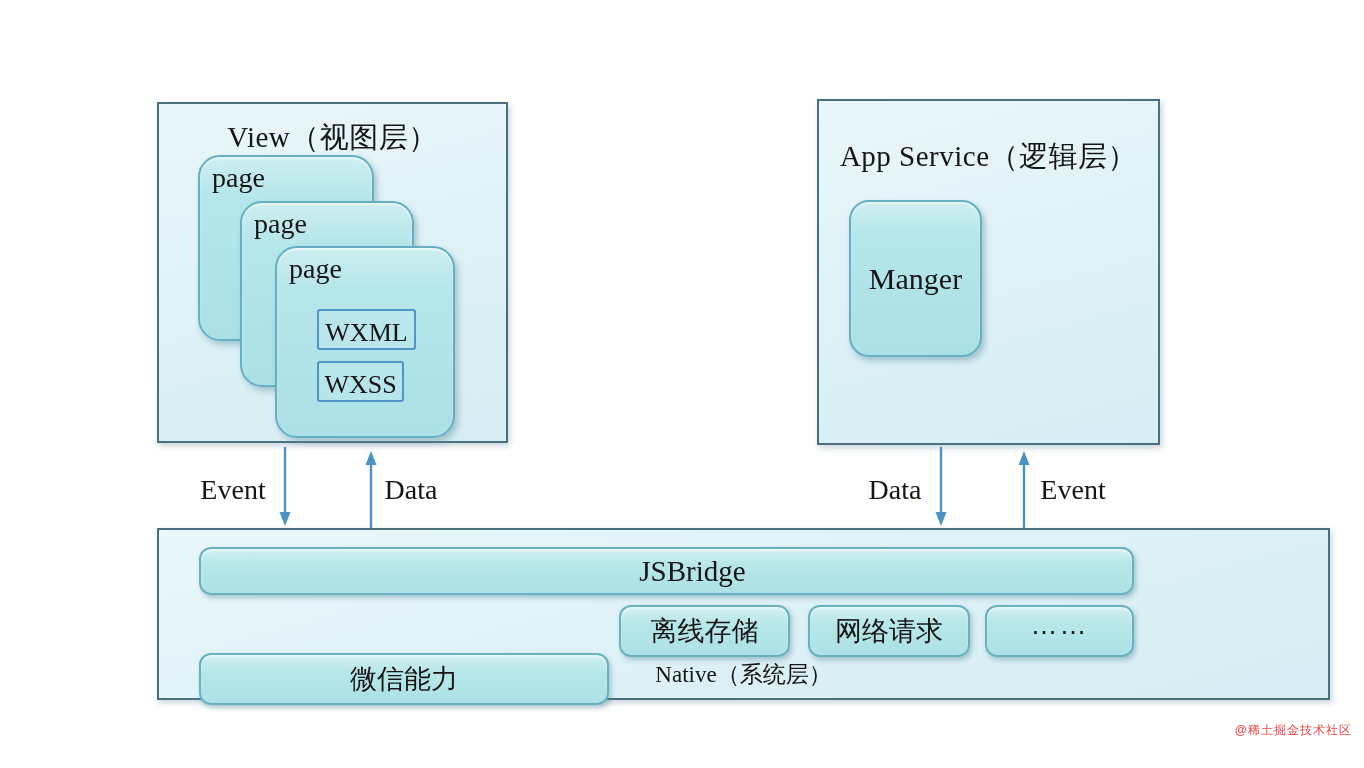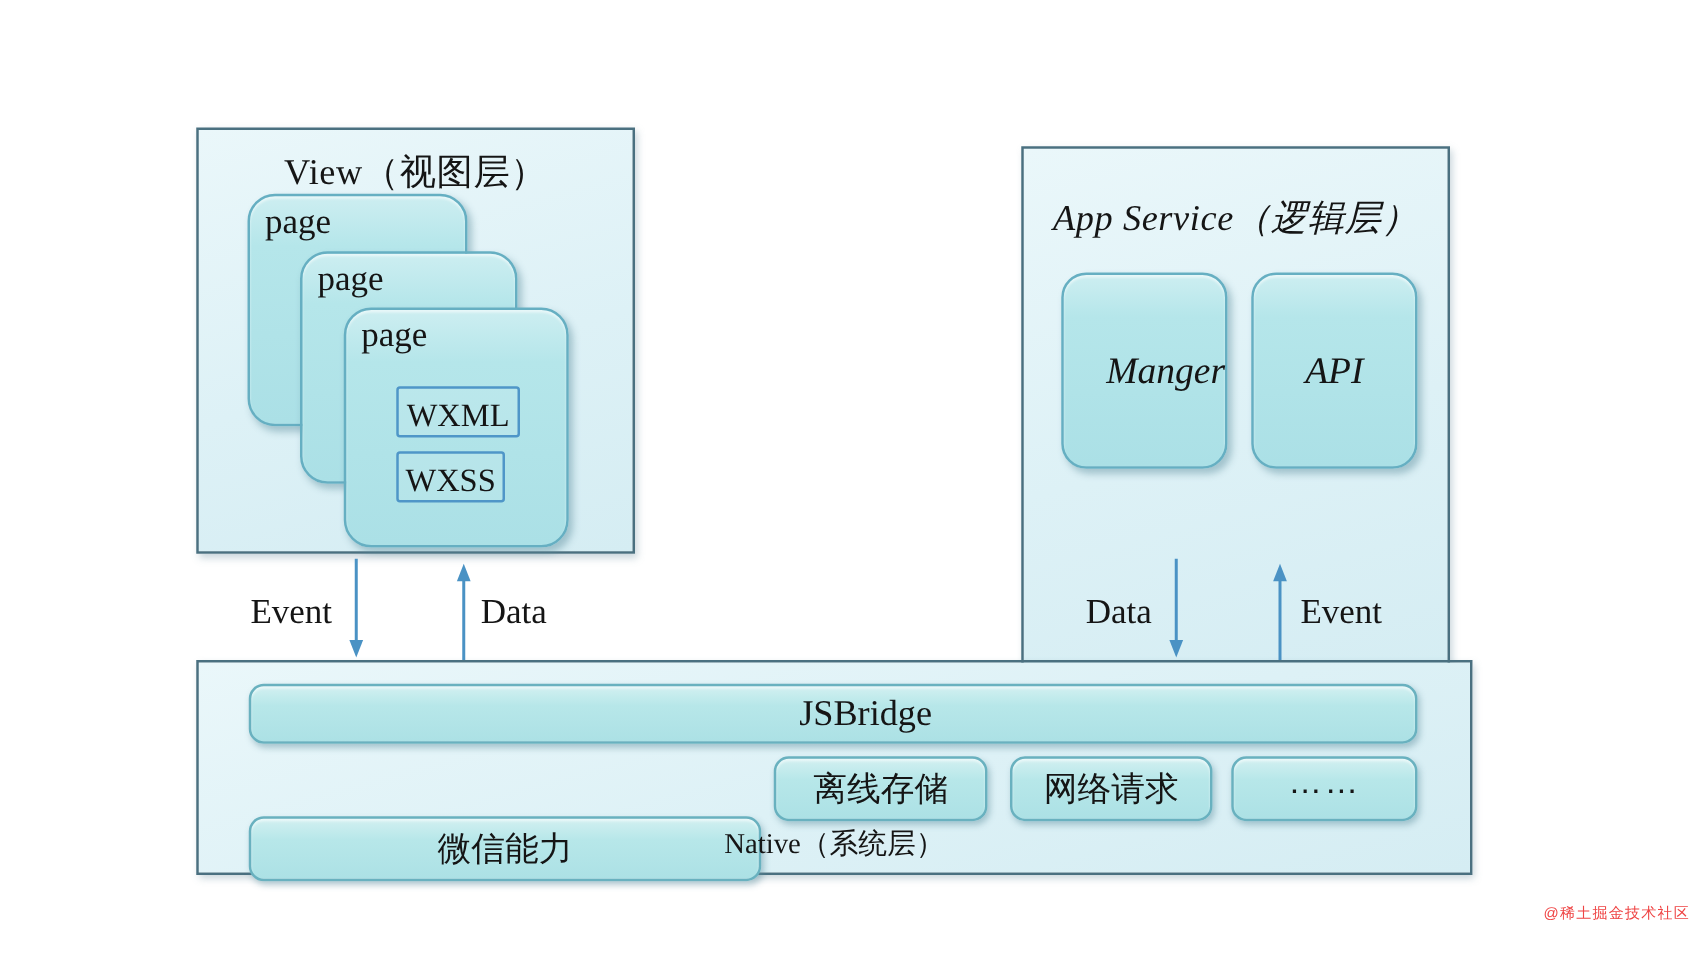--- a/index.html
+++ b/index.html
@@ -8,22 +8,22 @@
     font-family:"Liberation Serif","DejaVu Serif",serif;color:#151515;
   }
   
   .panel{
     position:absolute;box-sizing:border-box;
     border:2px solid #4a7080;
     background:linear-gradient(165deg,#eaf7fa 0%,#ddf1f6 55%,#d5edf3 100%);
     box-shadow:2px 3px 6px rgba(110,145,160,.38);
   }
   .view-panel{left:157px;top:102px;width:351px;height:341px;}
-  .app-panel{left:817px;top:117px;width:343px;height:422px;font-style:italic;}
-  .native-panel{left:157px;top:528px;width:1021px;height:172px;}
+  .app-panel{left:817px;top:99px;width:343px;height:346px;}
+  .native-panel{left:157px;top:528px;width:1173px;height:172px;}
   .panel-title{
     position:absolute;left:0;width:100%;text-align:center;
     font-size:29px;font-weight:normal;margin:0;letter-spacing:.5px;
   }
   .view-panel .panel-title{top:14px;}
   .app-panel .panel-title{top:36px;}
   
   .page-card{
     position:absolute;box-sizing:border-box;
     border:2px solid #66afc2;border-radius:22px;
@@ -47,21 +47,21 @@
   .wxss-box{left:40px;top:113px;width:87px;height:41px;}
   
   .module-card{
     position:absolute;box-sizing:border-box;
     border:2px solid #66afc2;border-radius:20px;
     background:linear-gradient(180deg,#cdeef1 0%,#b5e6ea 22%,#abe0e6 100%);
     box-shadow:3px 4px 6px rgba(90,140,155,.45), inset 0 2px 2px rgba(255,255,255,.55);
     display:flex;align-items:center;justify-content:center;
     font-size:30px;
   }
-  .manger-card{left:30px;top:99px;width:133px;height:157px;justify-content:flex-end;}
+  .manger-card{left:30px;top:99px;width:133px;height:157px;}
   .api-card{left:182px;top:99px;width:133px;height:157px;}
   
   .jsbridge-bar{
     position:absolute;left:40px;top:17px;width:935px;height:48px;box-sizing:border-box;
     border:2px solid #69b1bf;border-radius:12px;
     background:linear-gradient(180deg,#d2f0f1 0%,#b7e7e9 35%,#ace1e5 100%);
     box-shadow:2px 3px 5px rgba(90,140,155,.45), inset 0 2px 2px rgba(255,255,255,.55);
     display:flex;align-items:center;justify-content:center;
     font-size:29px;
   }
@@ -119,23 +119,20 @@
         <span>WXSS</span>
       </div>
     </div>
   </section>
 
   <section class="panel app-panel">
     <h2 class="panel-title">App Service（逻辑层）</h2>
     <div class="module-card manger-card">
       <span>Manger</span>
     </div>
-    <div class="module-card api-card">
-      <span>API</span>
-    </div>
   </section>
 
   <svg class="arrow-layer" viewBox="0 0 1364 768" xmlns="http://www.w3.org/2000/svg">
     <g stroke="#4a92c4" fill="#4a92c4">
       <line x1="285" y1="447" x2="285" y2="513" stroke-width="2.4"></line>
       <polygon points="285,526 279.5,512 290.5,512" stroke="none"></polygon>
     </g>
     <g stroke="#4a92c4" fill="#4a92c4">
       <line x1="371" y1="528" x2="371" y2="464" stroke-width="2.4"></line>
       <polygon points="371,451 365.5,465 376.5,465" stroke="none"></polygon>

